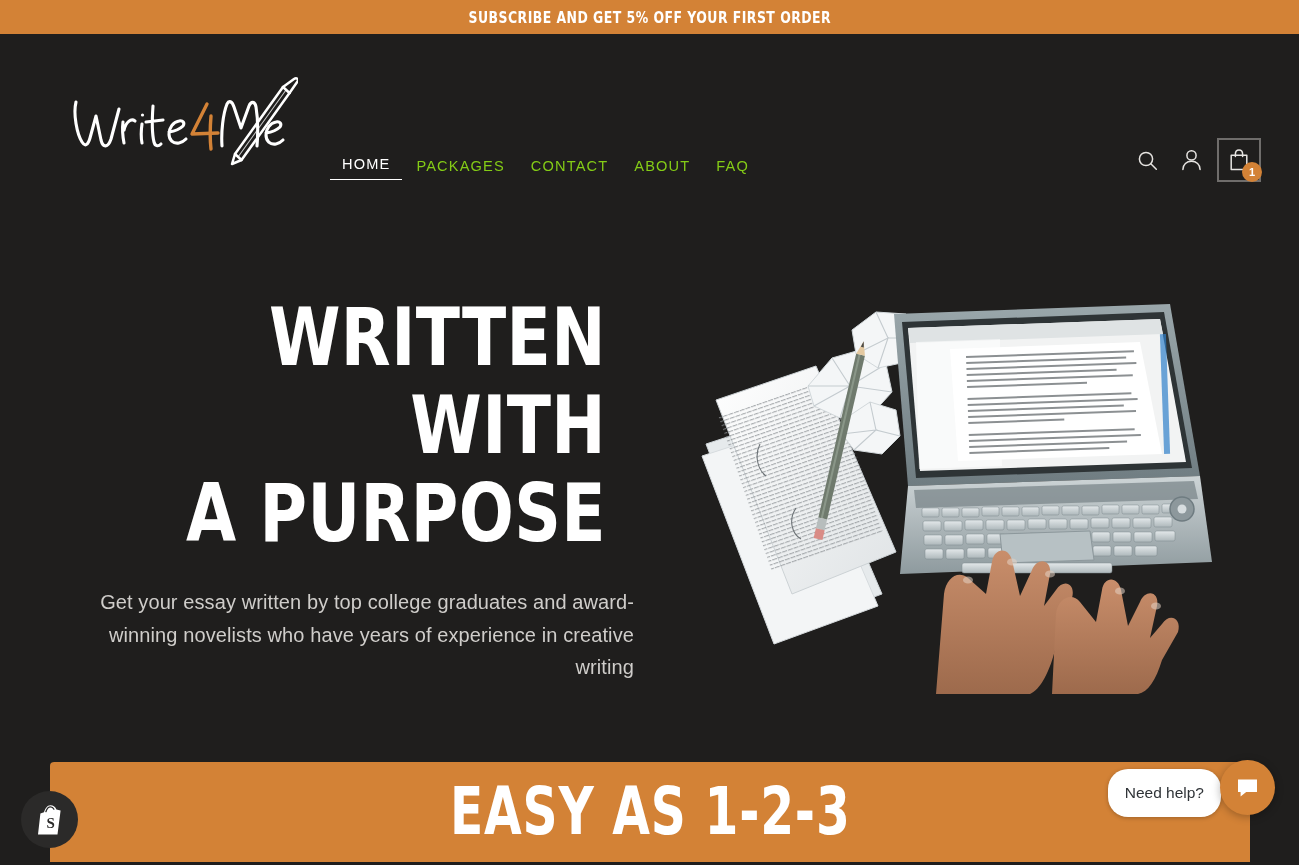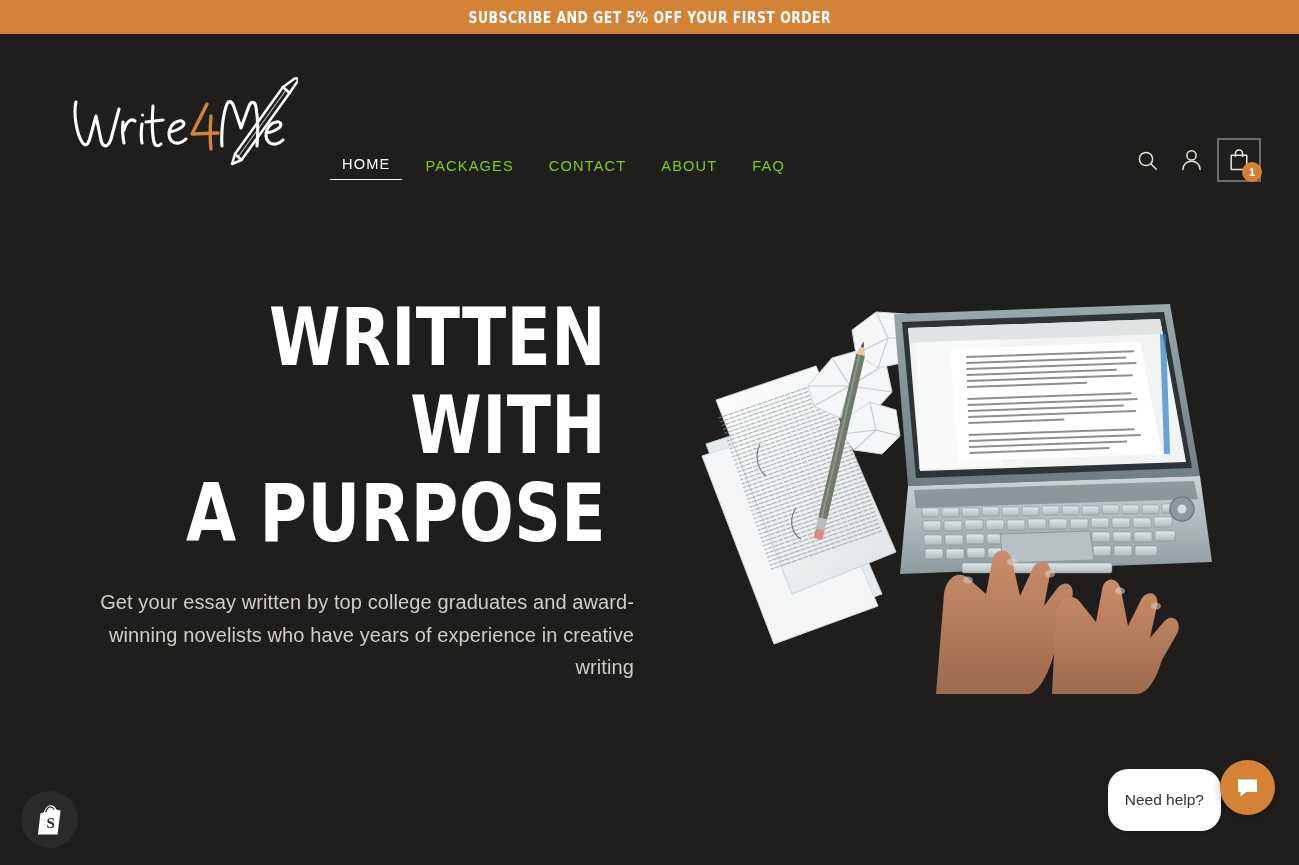--- a/index.html
+++ b/index.html
@@ -30,21 +30,21 @@
   .header {
     position:absolute; left:0; top:42px; width:1299px; height:162px;
   }
   .logo {
     position:absolute; left:70px; top:34px; width:228px; height:94px;
   }
   .logo svg { display:block; width:228px; height:94px; }
 
   .nav {
     position:absolute; left:330px; top:110px;
-    display:flex; align-items:center; gap:11px;
+    display:flex; align-items:center; gap:2px;
   }
   .nav-item {
     color:#84cc16; font-size:14.6px; letter-spacing:1.15px;
     text-transform:uppercase; text-decoration:none;
     padding:0 12px; white-space:nowrap; cursor:pointer;
     line-height:24px; display:inline-block;
   }
   .nav-item.active { color:#ffffff; border-bottom:1px solid #ffffff; padding-bottom:3px; }
 
   .header-actions {
@@ -115,21 +115,21 @@
     background:#2b2a29;
     display:flex; align-items:center; justify-content:center;
     cursor:pointer; z-index:5;
   }
   .shopify-badge svg { width:30px; height:33px; display:block; }
 
   
   .chat-pill {
     position:absolute; right:78px; top:769px;
     background:#ffffff; color:#2f3337;
-    padding:22px 17px; border-radius:20px;
+    padding:15px 17px; border-radius:20px;
     font-size:15.5px; white-space:nowrap;
     cursor:pointer; z-index:6;
     box-shadow:0 1px 4px rgba(0,0,0,.25);
   }
   .chat-fab {
     position:absolute; right:24px; top:760px;
     width:55px; height:55px; border-radius:50%;
     background:#d38236;
     display:flex; align-items:center; justify-content:center;
     cursor:pointer; z-index:6;
@@ -392,20 +392,23 @@
           <ellipse cx="268" cy="286" rx="5" ry="3.6"></ellipse>
           <ellipse cx="312" cy="268" rx="5" ry="3.6"></ellipse>
           <ellipse cx="350" cy="280" rx="5" ry="3.6"></ellipse>
           <ellipse cx="420" cy="297" rx="5" ry="3.6"></ellipse>
           <ellipse cx="456" cy="312" rx="5" ry="3.6"></ellipse>
         </g>
       </svg>
     </div>
   </div>
 
+  <div class="band">
+    <div class="band-text">EASY AS 1-2-3</div>
+  </div>
 
   <div class="shopify-badge">
     <svg viewBox="0 0 30 33" aria-hidden="true">
       <path d="M15.4 2.2 C12.2 2.2 10 5.6 9 9.2 L5.4 10.4 L3 31.4 L22.5 31.4 L25.6 7.6 L21.4 6.6 C20.6 3.8 18.4 2.2 15.4 2.2 Z" fill="#ffffff"></path>
       <path d="M10.9 8.7 C11.8 5.9 13.4 3.9 15.5 3.9 C17.1 3.9 18.3 4.8 18.9 6.2" fill="none" stroke="#2b2a29" stroke-width="1.3" stroke-linecap="round"></path>
       <text x="11.6" y="25.2" font-family="Liberation Serif, serif" font-size="15" font-weight="700" fill="#2b2a29">S</text>
     </svg>
   </div>
 
   <div class="chat-pill">Need help?</div>

